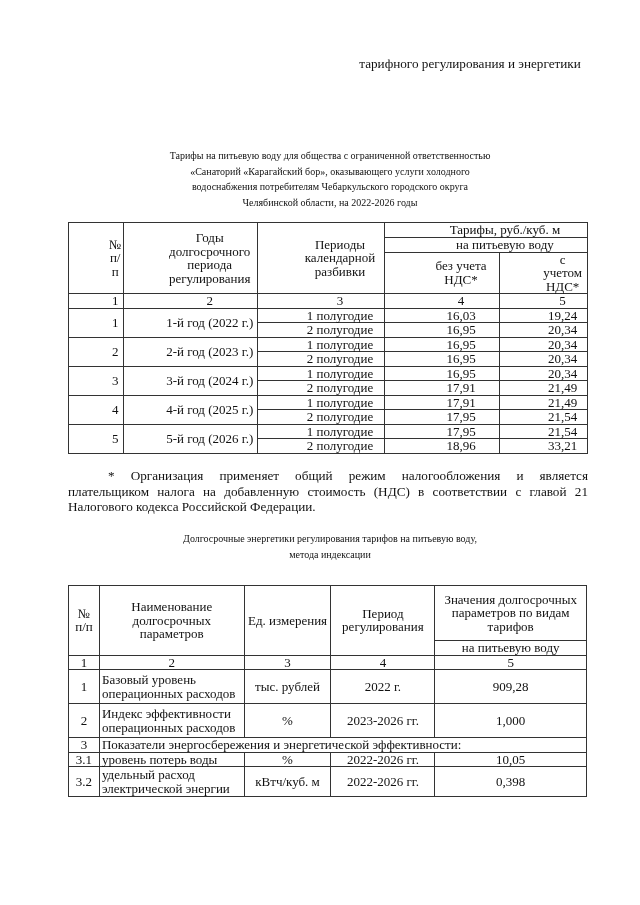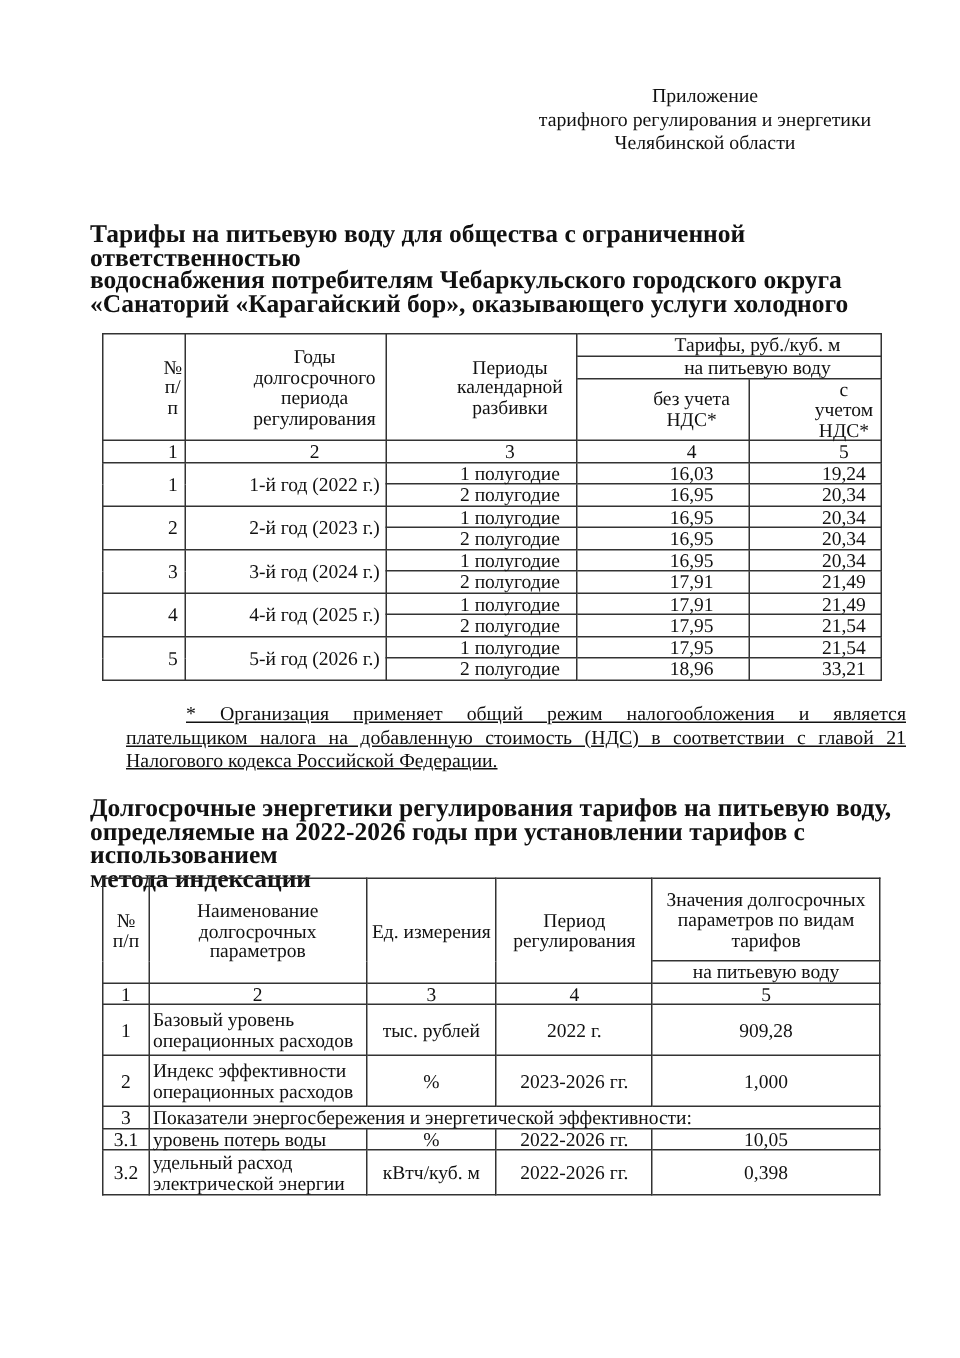--- a/index.html
+++ b/index.html
@@ -1,46 +1,45 @@
 <!DOCTYPE html>
 <html><head>
 <meta charset="utf-8">
 <style>
   html, body { margin:0; padding:0; background:#ffffff; }
   body { width:640px; height:905px; position:relative; overflow:hidden;
          font-family:"Liberation Serif", serif; color:#111; }
   .annex { position:absolute; left:340px; top:56px; width:260px; text-align:center;
            font-size:13.2px; line-height:15.6px; }
-  .title { position:absolute; left:60px; width:540px; font-weight:bold;
-           font-size:17px; line-height:15.6px; }
+  .title { position:absolute; left:60px; width:540px; text-align:center; font-weight:normal;
+           font-size:10px; line-height:15.6px; }
   .t1title { top:148px; }
   .t2title { top:531px; }
   table { position:absolute; border-collapse:collapse; font-size:13px; line-height:13.5px; }
   td { border:1px solid #333; text-align:center; vertical-align:middle; padding:0 2px; }
   #t1 { left:68px; top:222px; width:520px; }
   #t1 td { height:13px;padding-left:40px; }
   #t2 { left:68px; top:585px; width:519px; }
   .left { text-align:left; }
-  .note { position:absolute; left:84px; top:468px; width:520px; font-size:13.2px; line-height:15.6px;
-          text-align:justify;text-decoration:underline; }
+  .note { position:absolute; left:68px; top:468px; width:520px; font-size:13.2px; line-height:15.6px;
+          text-align:justify; }
   .note .first { text-indent:40px; text-align-last:justify; display:block; }
 </style>
 </head>
 <body>
 
 <div class="annex">
-  <div>Приложение</div>
   <div>тарифного регулирования и энергетики</div>
-  <div>Челябинской области</div>
 </div>
 
 <div class="title t1title">
   <div>Тарифы на питьевую воду для общества с ограниченной ответственностью</div>
+  <div>«Санаторий «Карагайский бор», оказывающего услуги холодного</div>
   <div>водоснабжения потребителям Чебаркульского городского округа</div>
-  <div>«Санаторий «Карагайский бор», оказывающего услуги холодного</div>
+  <div>Челябинской области, на 2022-2026 годы</div>
 </div>
 
 <table id="t1">
   <colgroup>
       <col style="width:31px">
       <col style="width:137px">
       <col style="width:132px">
       <col style="width:130px">
       <col style="width:90px">
     </colgroup>
@@ -133,21 +132,20 @@
 </tbody>
   </table>
 
 <div class="note">
   <span class="first">* Организация применяет общий режим налогообложения и является</span>
   <span>плательщиком налога на добавленную стоимость (НДС) в соответствии с главой 21 Налогового кодекса Российской Федерации.</span>
 </div>
 
 <div class="title t2title">
   <div>Долгосрочные энергетики регулирования тарифов на питьевую воду,</div>
-  <div>определяемые на 2022-2026 годы при установлении тарифов с использованием</div>
   <div>метода индексации</div>
 </div>
 
 <table id="t2">
   <colgroup>
       <col style="width:31px">
       <col style="width:145px">
       <col style="width:87px">
       <col style="width:104px">
       <col style="width:152px">

